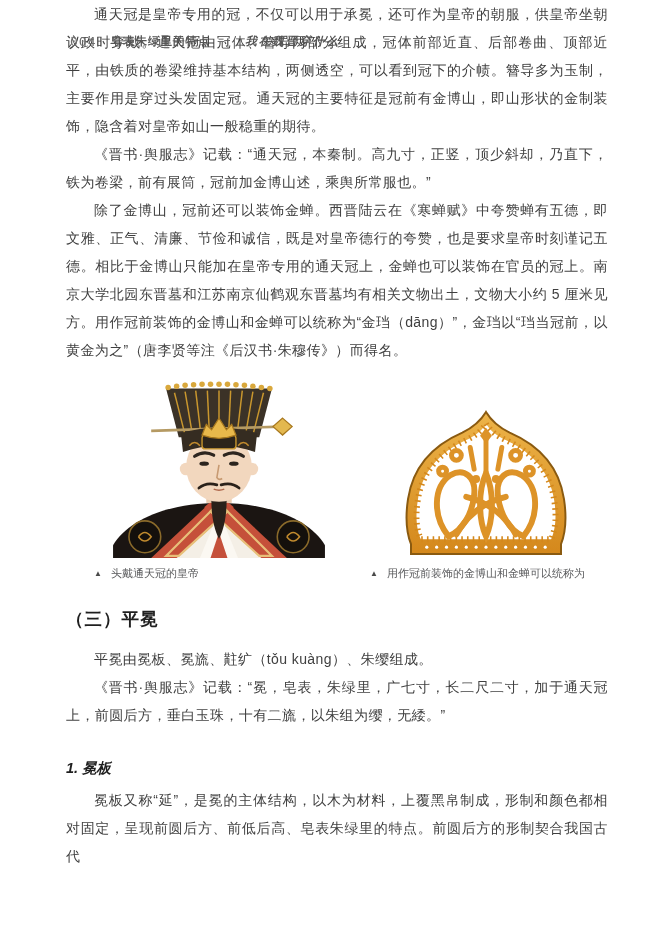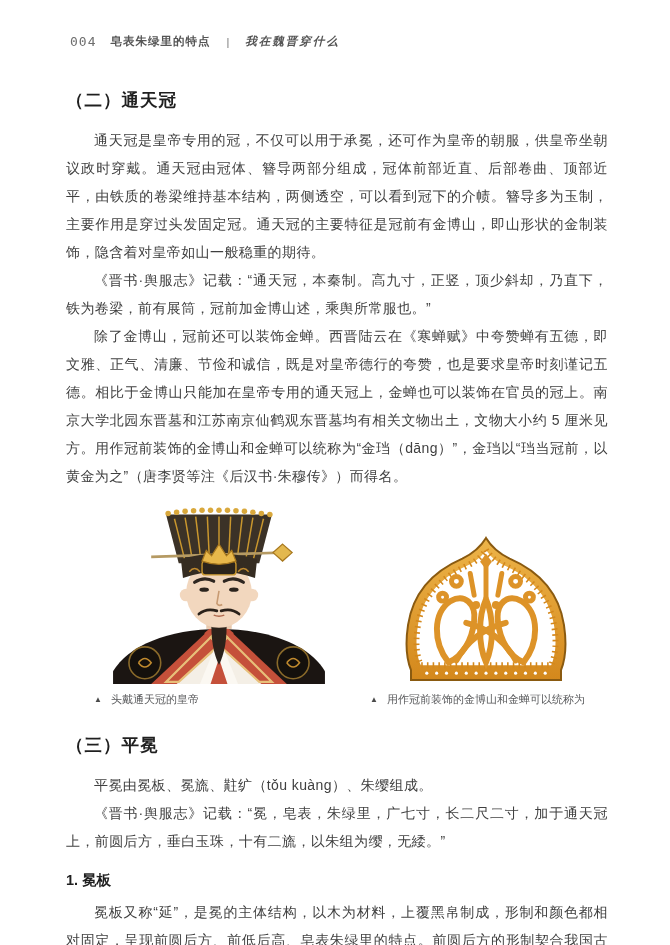--- a/index.html
+++ b/index.html
@@ -33,21 +33,22 @@
   }
   
   h2.sec{
     font-size:17.5px;font-weight:bold;color:#1f1f1f;
     margin:0 0 14px 0;letter-spacing:1px;
   }
   .sec2-heading{padding-top:88px;}
   .sec3-heading{margin-top:26px !important;}
   h3.sub{
     font-size:14.5px;font-weight:bold;color:#1f1f1f;
-    margin:16px 0 8px 0;
+    margin:30px 0 8px 0;
+    font-style:italic;
   }
   
   p.body{
     font-size:14px;line-height:28px;margin:0;
     text-align:justify;text-indent:2em;color:#3f3f3f;
     letter-spacing:0.4px;
   }
   p.body + p.body{margin-top:0;}
   
   .figures{
@@ -69,21 +70,20 @@
 
 <div class="page">
 
   <div class="running-header">
     <span class="page-num">004</span>
     <span class="book-title">皂表朱绿里的特点</span>
     <span class="hdr-sep">|</span>
     <span class="chapter-title">我在魏晋穿什么</span>
   </div>
 
-  <h2 class="sec sec2-heading">（二）通天冠</h2>
   <p class="body">通天冠是皇帝专用的冠，不仅可以用于承冕，还可作为皇帝的朝服，供皇帝坐朝议政时穿戴。通天冠由冠体、簪导两部分组成，冠体前部近直、后部卷曲、顶部近平，由铁质的卷梁维持基本结构，两侧透空，可以看到冠下的介帻。簪导多为玉制，主要作用是穿过头发固定冠。通天冠的主要特征是冠前有金博山，即山形状的金制装饰，隐含着对皇帝如山一般稳重的期待。</p>
   <p class="body">《晋书·舆服志》记载：“通天冠，本秦制。高九寸，正竖，顶少斜却，乃直下，铁为卷梁，前有展筒，冠前加金博山述，乘舆所常服也。”</p>
   <p class="body">除了金博山，冠前还可以装饰金蝉。西晋陆云在《寒蝉赋》中夸赞蝉有五德，即文雅、正气、清廉、节俭和诚信，既是对皇帝德行的夸赞，也是要求皇帝时刻谨记五德。相比于金博山只能加在皇帝专用的通天冠上，金蝉也可以装饰在官员的冠上。南京大学北园东晋墓和江苏南京仙鹤观东晋墓均有相关文物出土，文物大小约 5 厘米见方。用作冠前装饰的金博山和金蝉可以统称为“金珰（dāng）”，金珰以“珰当冠前，以黄金为之”（唐李贤等注《后汉书·朱穆传》）而得名。</p>
 
   <div class="figures">
 
     <div class="figure fig-left">
       <div class="fig-img">
         <svg width="212" height="178" viewBox="0 0 200 168">
 

